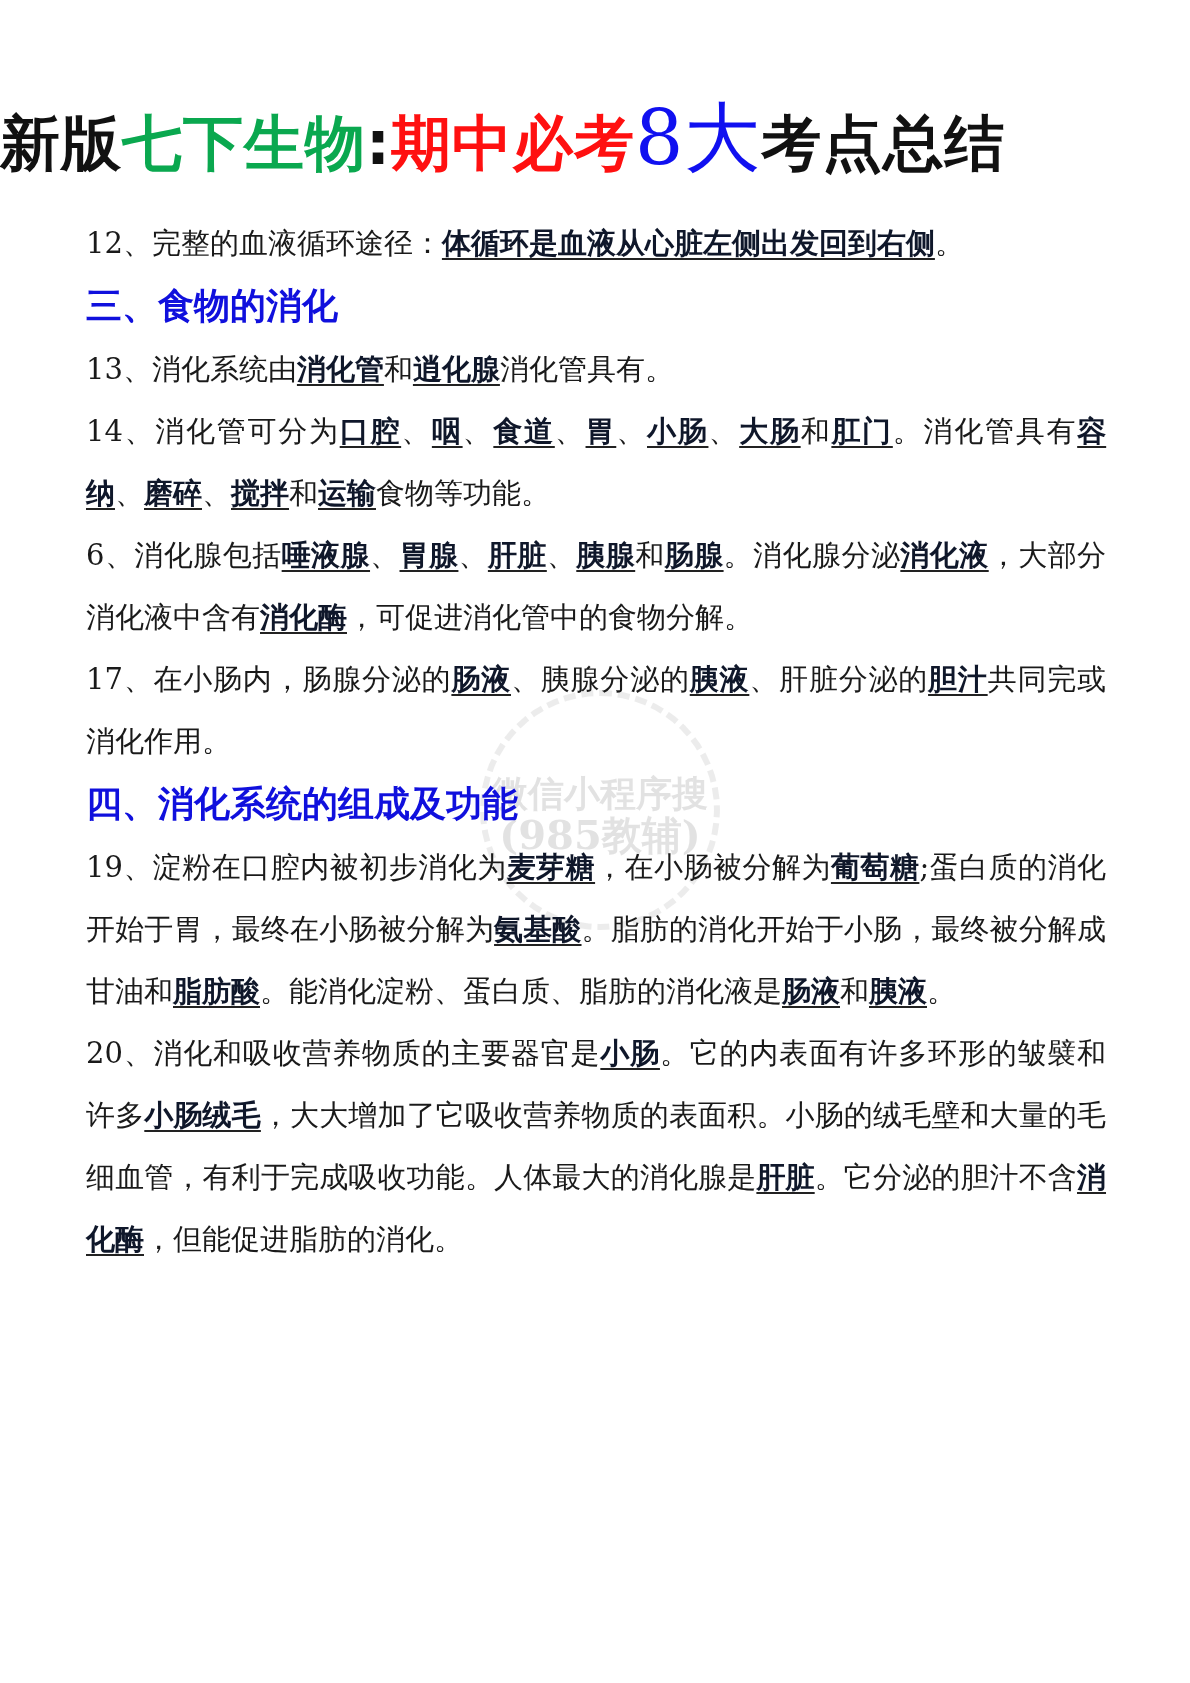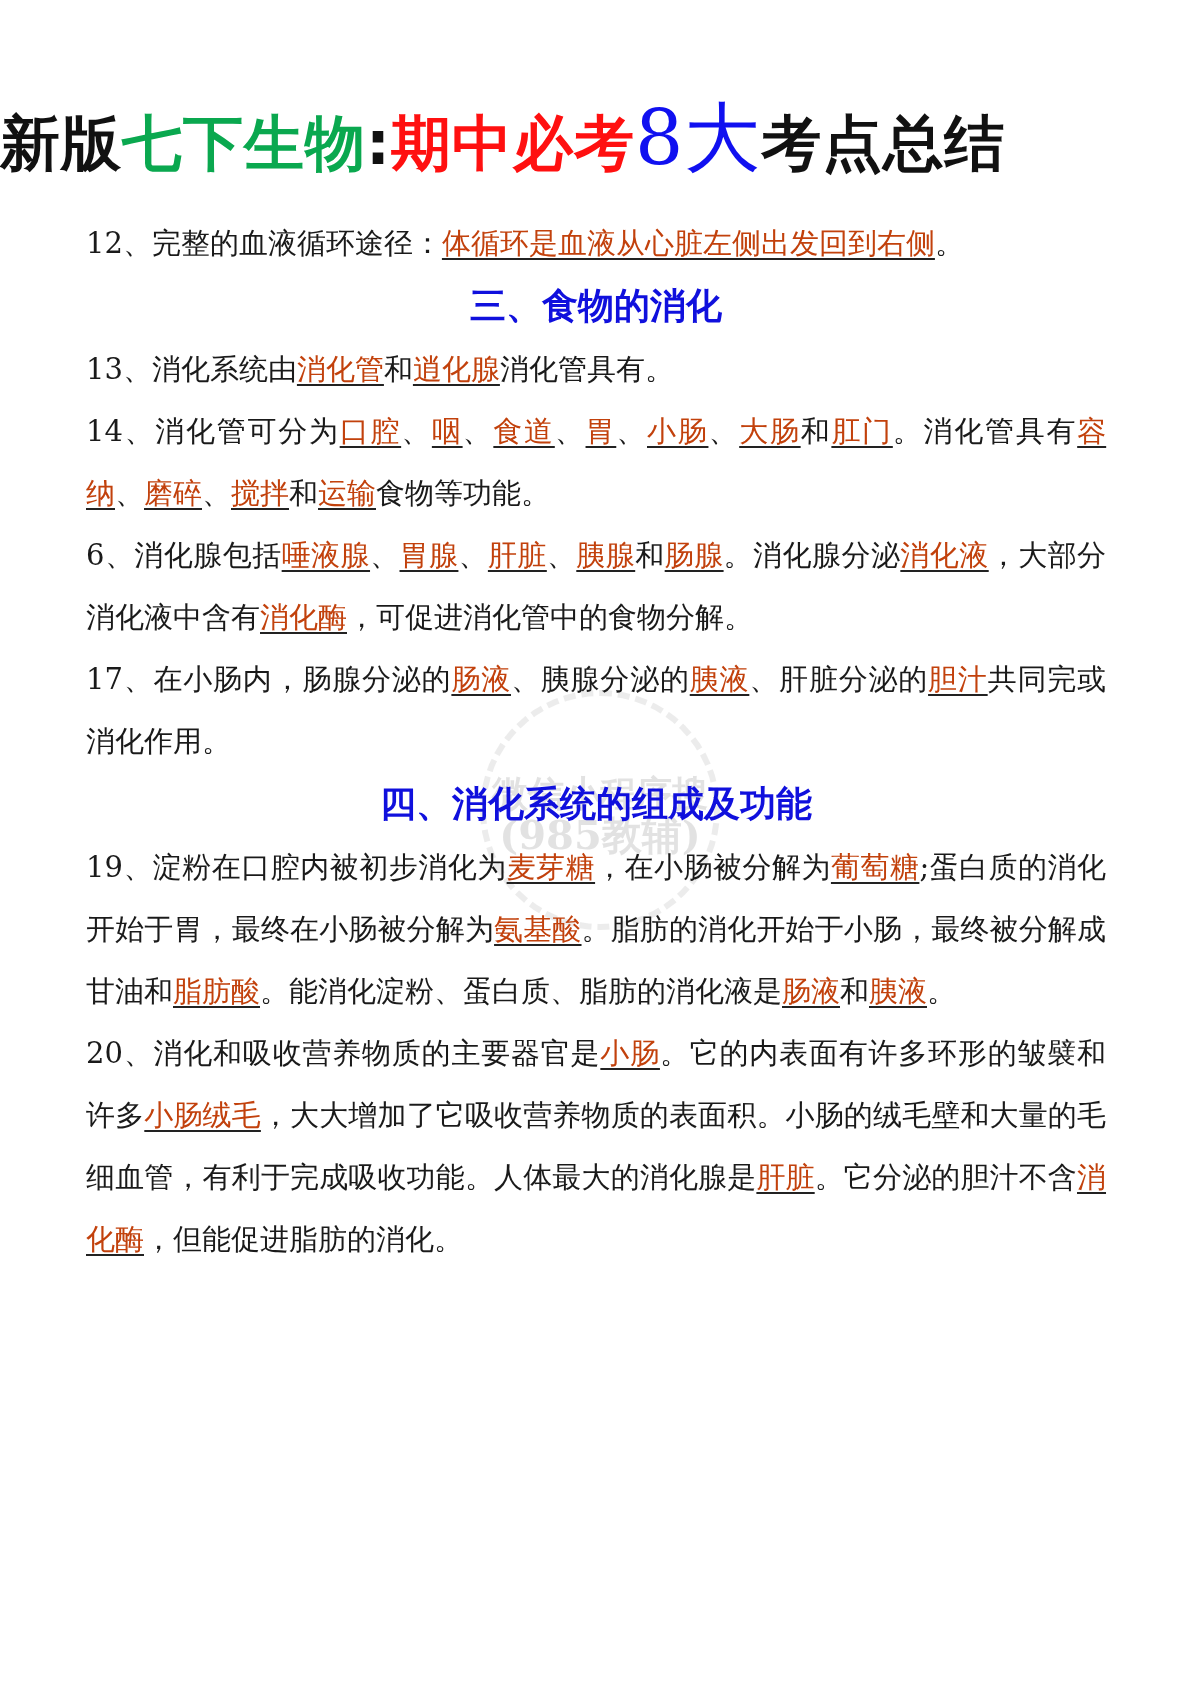--- a/index.html
+++ b/index.html
@@ -7,24 +7,24 @@
          font-family: "DejaVu Serif", "Liberation Serif", serif; color: #1a1a1a; }
   .title { position: absolute; top: 105px; left: 0; width: 989px; text-align: center;
            font-family: "DejaVu Sans", "Liberation Sans", sans-serif; font-weight: bold;
            font-size: 60px; line-height: 65px; letter-spacing: 1px; white-space: nowrap; }
   .title .seg-black { color: #111111; }
   .title .seg-green { color: #0aa84f; }
   .title .seg-red { color: #ff1010; }
   .title .seg-blue { color: #1010f0; font-size: 76px; font-family: "DejaVu Serif", serif; font-weight: normal; }
   .content { position: absolute; left: 86px; top: 212px; width: 1020px; }
   p.item { margin: 0; font-size: 29px; line-height: 62px; text-align: justify; }
-  .hl { color: #c2410c; font-weight: normal; font-family: "DejaVu Sans", "Liberation Sans", sans-serif;
+  .hl { color: #0f172a; font-weight: bold; font-family: "DejaVu Sans", "Liberation Sans", sans-serif;
         text-decoration: underline; text-decoration-color: #222; text-decoration-thickness: 2px;
         text-underline-offset: 5px; }
-  h2.section { margin: 0; text-align: center; color: #1010dd; font-weight: bold;
+  h2.section { margin: 0; color: #1010dd; font-weight: bold;
                font-family: "DejaVu Sans", "Liberation Sans", sans-serif; font-size: 36px; line-height: 64px; }
   .watermark { position: absolute; left: 450px; top: 690px; width: 300px; height: 240px;
                opacity: 0.18; pointer-events: none; }
   .wm-ring { position: absolute; left: 30px; top: 0; width: 240px; height: 240px; border: 6px dashed #999;
              border-radius: 50%; box-sizing: border-box; }
   .wm-line1 { position: absolute; top: 80px; width: 300px; text-align: center; font-size: 36px; color: #666; font-weight: bold; }
   .wm-line2 { position: absolute; top: 118px; width: 300px; text-align: center; font-size: 40px; color: #666; font-weight: bold; }
 </style>
 </head>
 <body>

